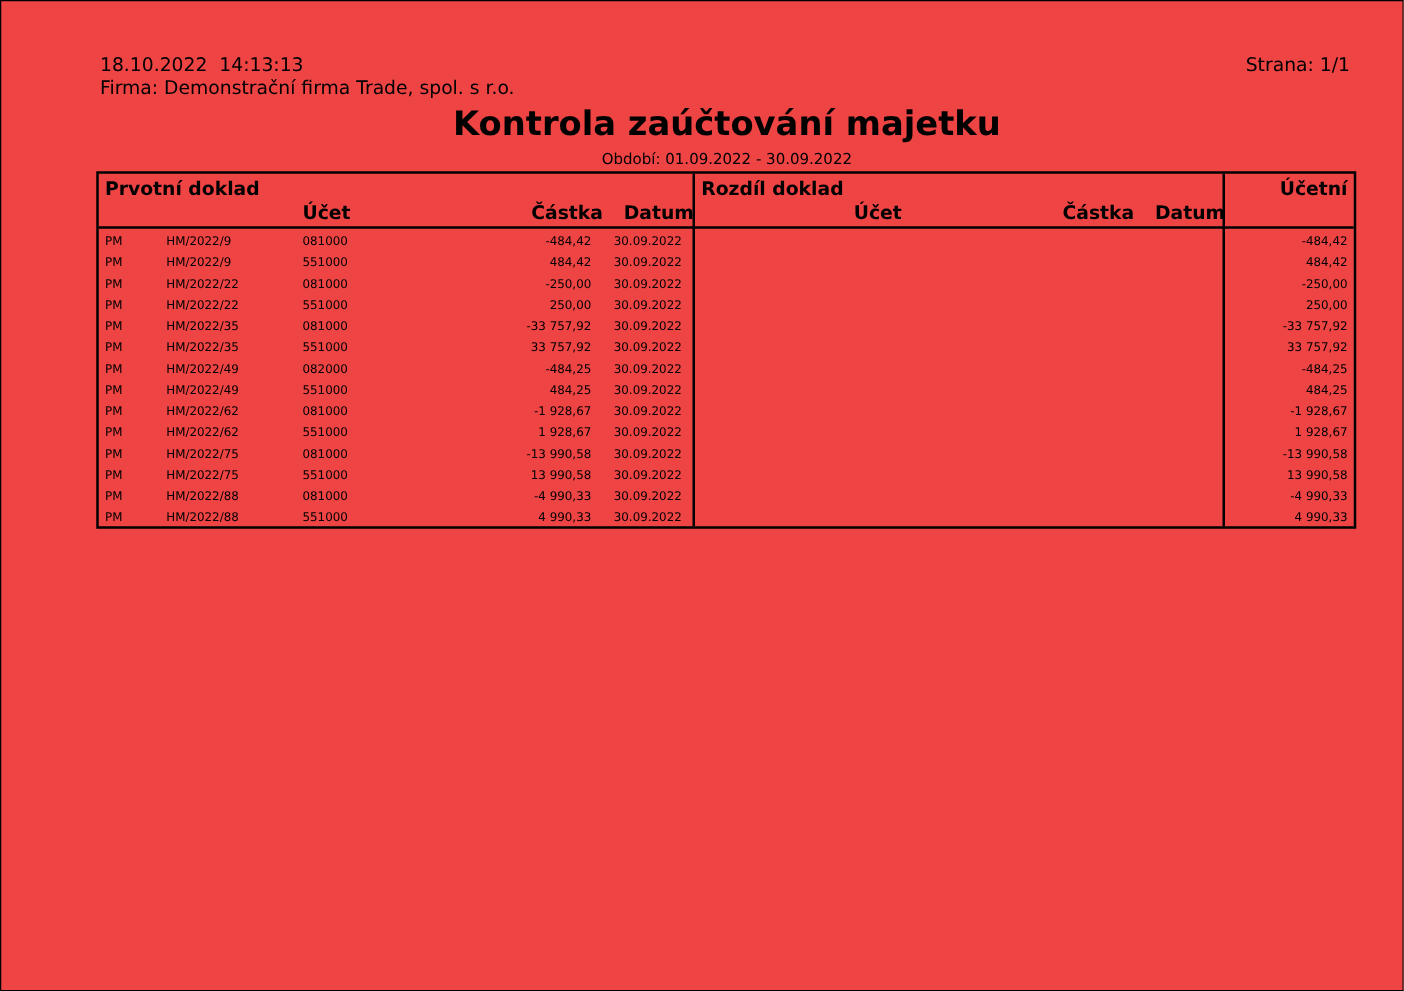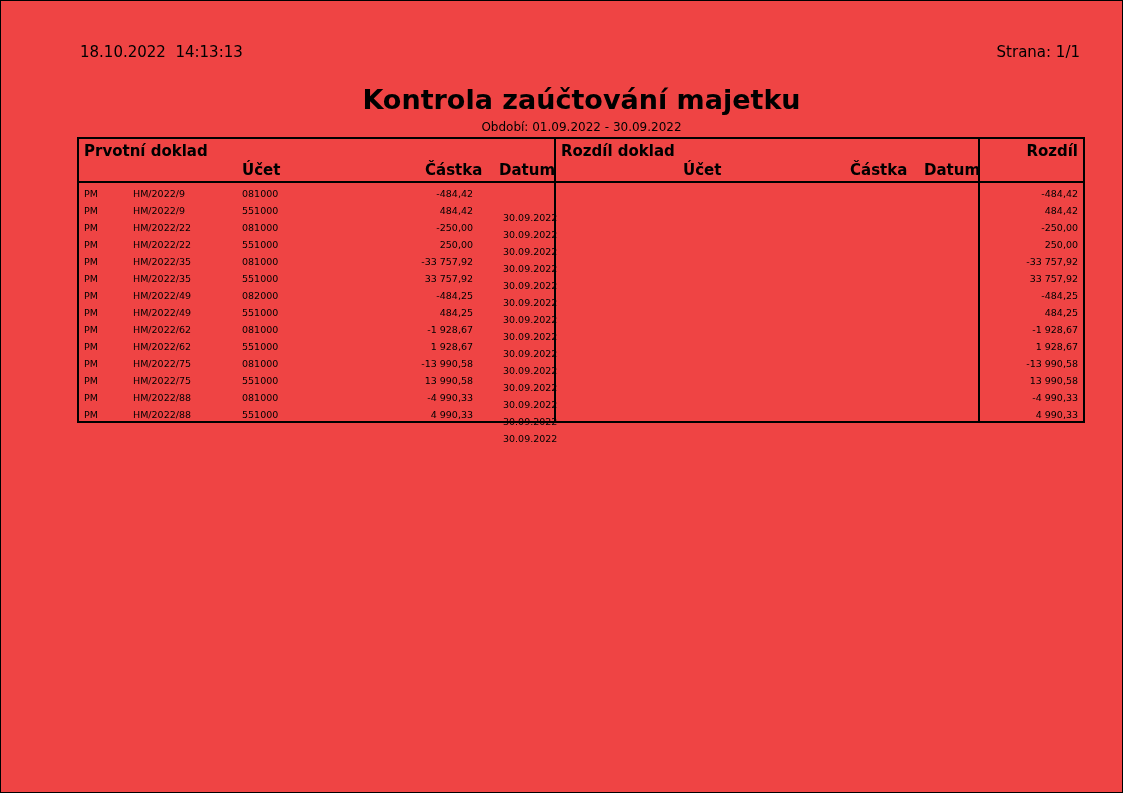--- a/index.html
+++ b/index.html
@@ -34,49 +34,50 @@
     .vdiv.b { left: 899px; }
     .hdiv { position: absolute; left: 0; right: 0; top: 42px; height: 2px; background: #000; }
     .th { position: absolute; font-size: 15px; font-weight: bold; line-height: 15px; white-space: nowrap; }
     .rows { position: absolute; left: 0; right: 0; top: 46px; }
     .row { position: relative; height: 17px; font-size: 9.5px; line-height: 17px; }
     .row span { position: absolute; white-space: nowrap; }
     .c-type { left: 5px; text-align: center; }
     .c-doc { left: 34px; margin-left: 20px; }
     .c-acc { left: 163px; text-align: center; }
     .c-amt { right: 610px; text-align: right; }
-    .c-date { left: 424px; margin-top: 24px; }
+    .c-date { left: 412px; }
     .c-diff { right: 5px; text-align: right; }
   </style>
 </head>
 <body>
 
 <div class="page">
   <div class="hdr-line datetime">18.10.2022  14:13:13</div>
+  <div class="hdr-line firm">Firma: Demonstrační firma Trade, spol. s r.o.</div>
   <div class="hdr-line page-num">Strana: 1/1</div>
 
   <div class="title">Kontrola zaúčtování majetku</div>
   <div class="period">Období: 01.09.2022 - 30.09.2022</div>
 
   <div class="table">
     <div class="vdiv a"></div>
     <div class="vdiv b"></div>
     <div class="hdiv"></div>
 
     <div class="th" style="left:5px; top:5px;">Prvotní doklad</div>
     <div class="th" style="left:163px; top:24px;">Účet</div>
     <div class="th" style="left:346px; top:24px;">Částka</div>
     <div class="th" style="left:420px; top:24px;">Datum</div>
 
     <div class="th" style="left:482px; top:5px;">Rozdíl doklad</div>
     <div class="th" style="left:604px; top:24px;">Účet</div>
     <div class="th" style="left:771px; top:24px;">Částka</div>
     <div class="th" style="left:845px; top:24px;">Datum</div>
 
-    <div class="th" style="right:5px; top:5px;">Rozdíl</div>
+    <div class="th" style="right:5px; top:5px;">Účetní</div>
 
     <div class="rows">
       <div class="row">
         <span class="c-type">PM</span>
         <span class="c-doc">HM/2022/9</span>
         <span class="c-acc">081000</span>
         <span class="c-amt">-484,42</span>
         <span class="c-date">30.09.2022</span>
         <span class="c-diff">-484,42</span>
       </div>

